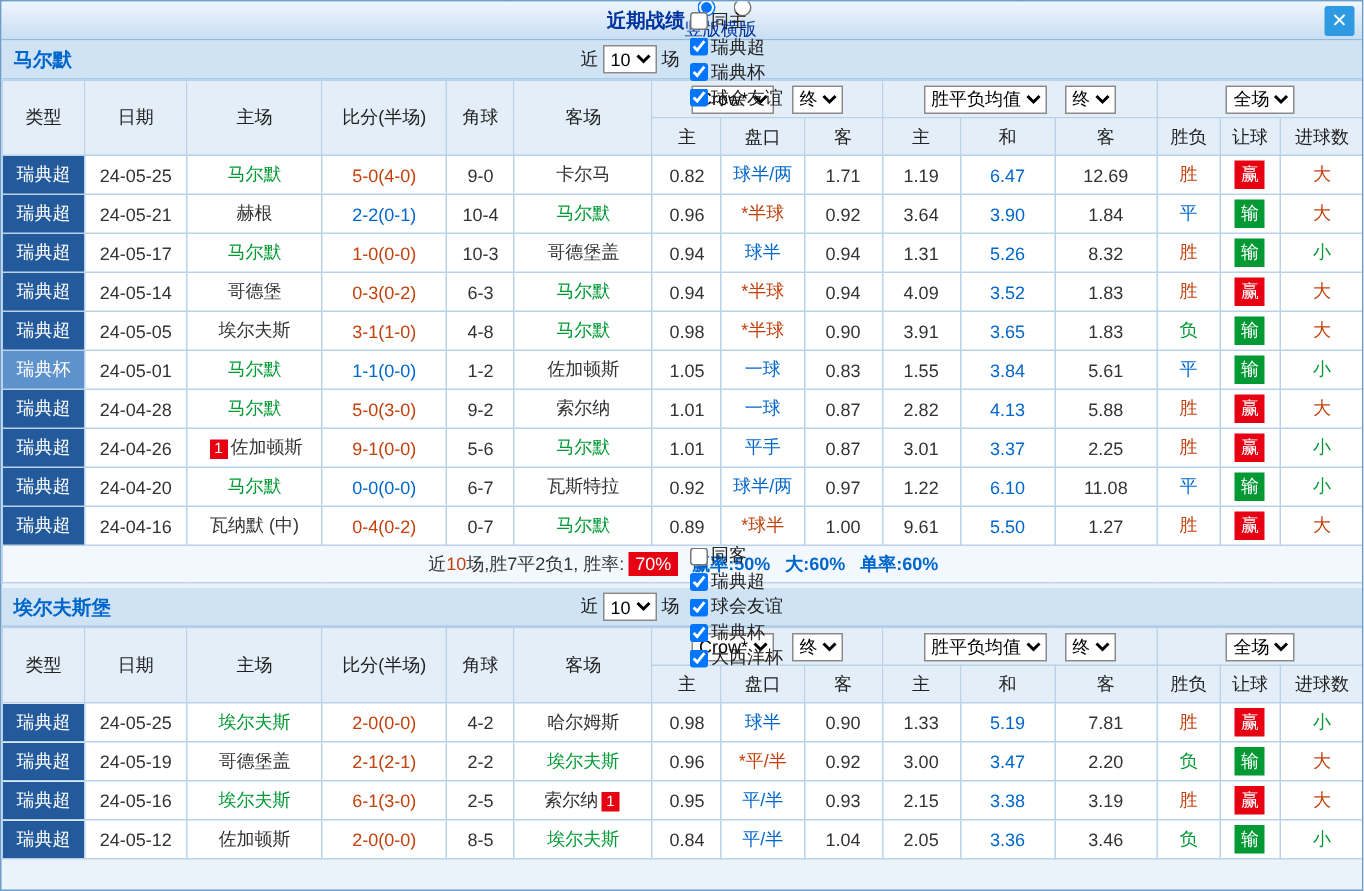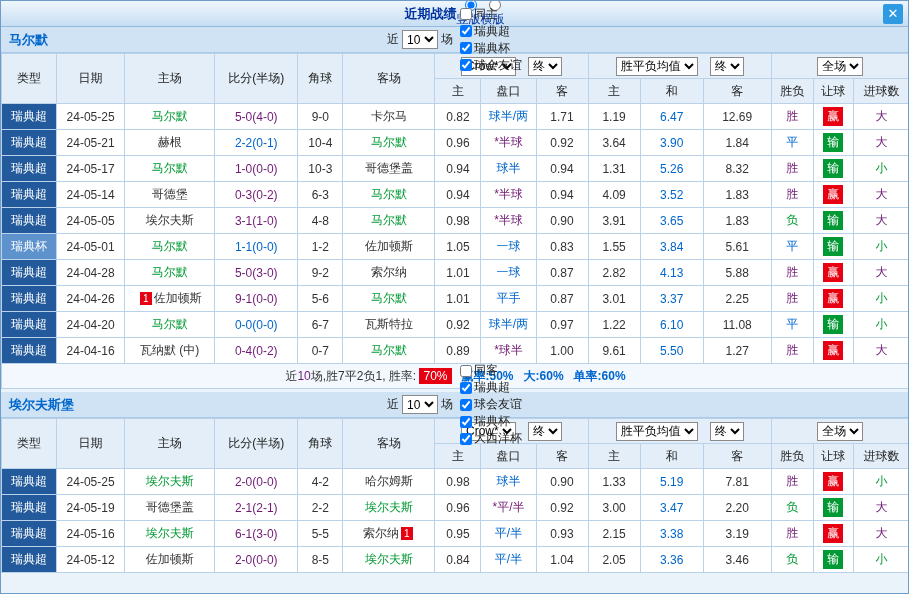--- a/index.html
+++ b/index.html
@@ -27,21 +27,21 @@
   
   table { border-collapse:collapse; table-layout:fixed; width:909px; background:#fff; font-size:12px; color:#333; }
   th, td { border:1px solid #b9d2e9; text-align:center; padding:0; white-space:nowrap; overflow:hidden; }
   thead th { background:#e3eef8; font-weight:normal; height:25px; color:#222; }
   tbody td { height:26px; }
   .hdr-selects { display:flex; justify-content:center; align-items:center; gap:6px; }
 
   .league { background:#235a9b; color:#fff; }
   .league.cup { background:#5e92cc; }
   .team-g { color:#009933; }
-  .c-red { color:#701a75; } .c-blue { color:#0066cc; } .c-green { color:#009933; }
+  .c-red { color:#c2410c; } .c-blue { color:#0066cc; } .c-green { color:#009933; }
   .pill { display:inline-block; padding:1px 4px; color:#fff; }
   .pill-red { background:#e60012; } .pill-green { background:#009933; }
   .badge1 { display:inline-block; width:12px; height:13px; line-height:13px; background:#e60012; color:#fff;
             font-size:10px; margin:0 2px; text-align:center; }
   .summary-row td { background:#f2f8fe; height:25px; }
   .sum-extra { margin-left:10px;font-weight:bold; }
   .sec2 { margin-top:3px; }
 </style>
 </head>
 <body>
@@ -449,21 +449,21 @@
           <td>2.20</td>
           <td class="c-green">负</td>
           <td><span class="pill pill-green">输</span></td>
           <td class="c-red">大</td>
         </tr>
         <tr>
           <td class="league">瑞典超</td>
           <td>24-05-16</td>
           <td class="team-g">埃尔夫斯</td>
           <td class="c-red">6-1(3-0)</td>
-          <td>5-5</td>
+          <td>2-5</td>
           <td class="">索尔纳<span class="badge1">1</span></td>
           <td>0.95</td>
           <td class="c-blue">平/半</td>
           <td>0.93</td>
           <td>2.15</td>
           <td class="c-blue">3.38</td>
           <td>3.19</td>
           <td class="c-red">胜</td>
           <td><span class="pill pill-red">赢</span></td>
           <td class="c-red">大</td>

